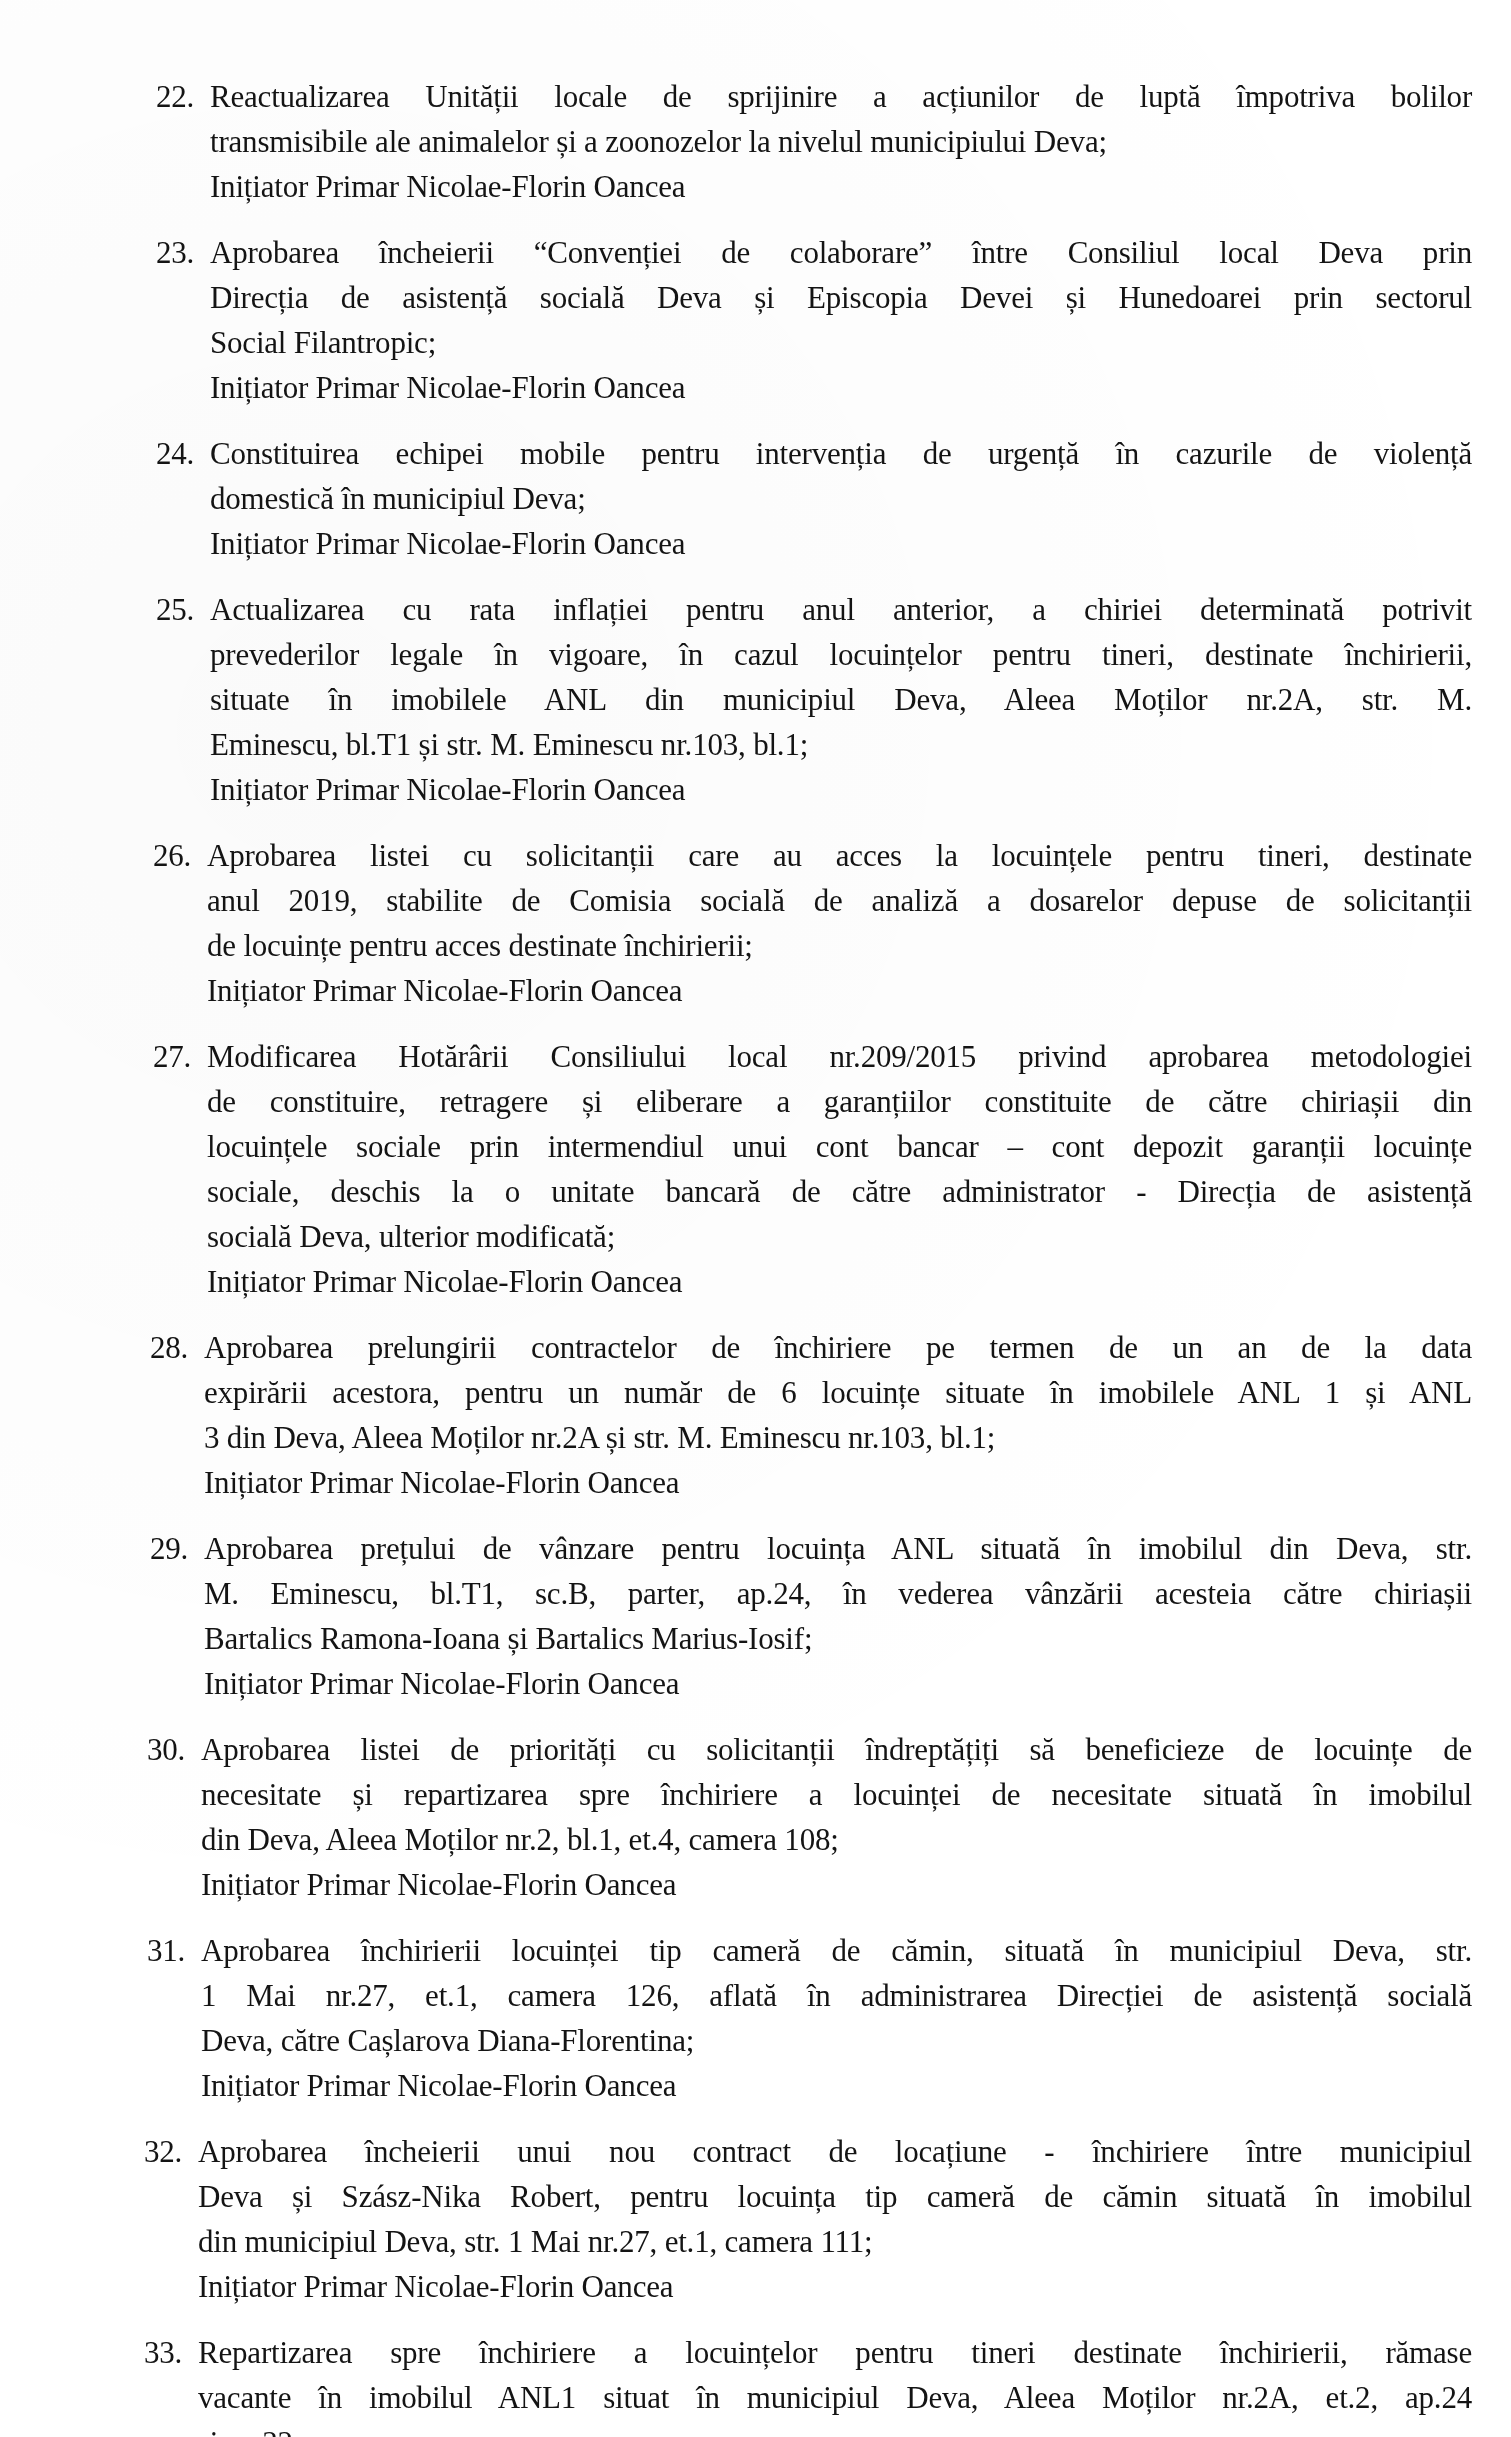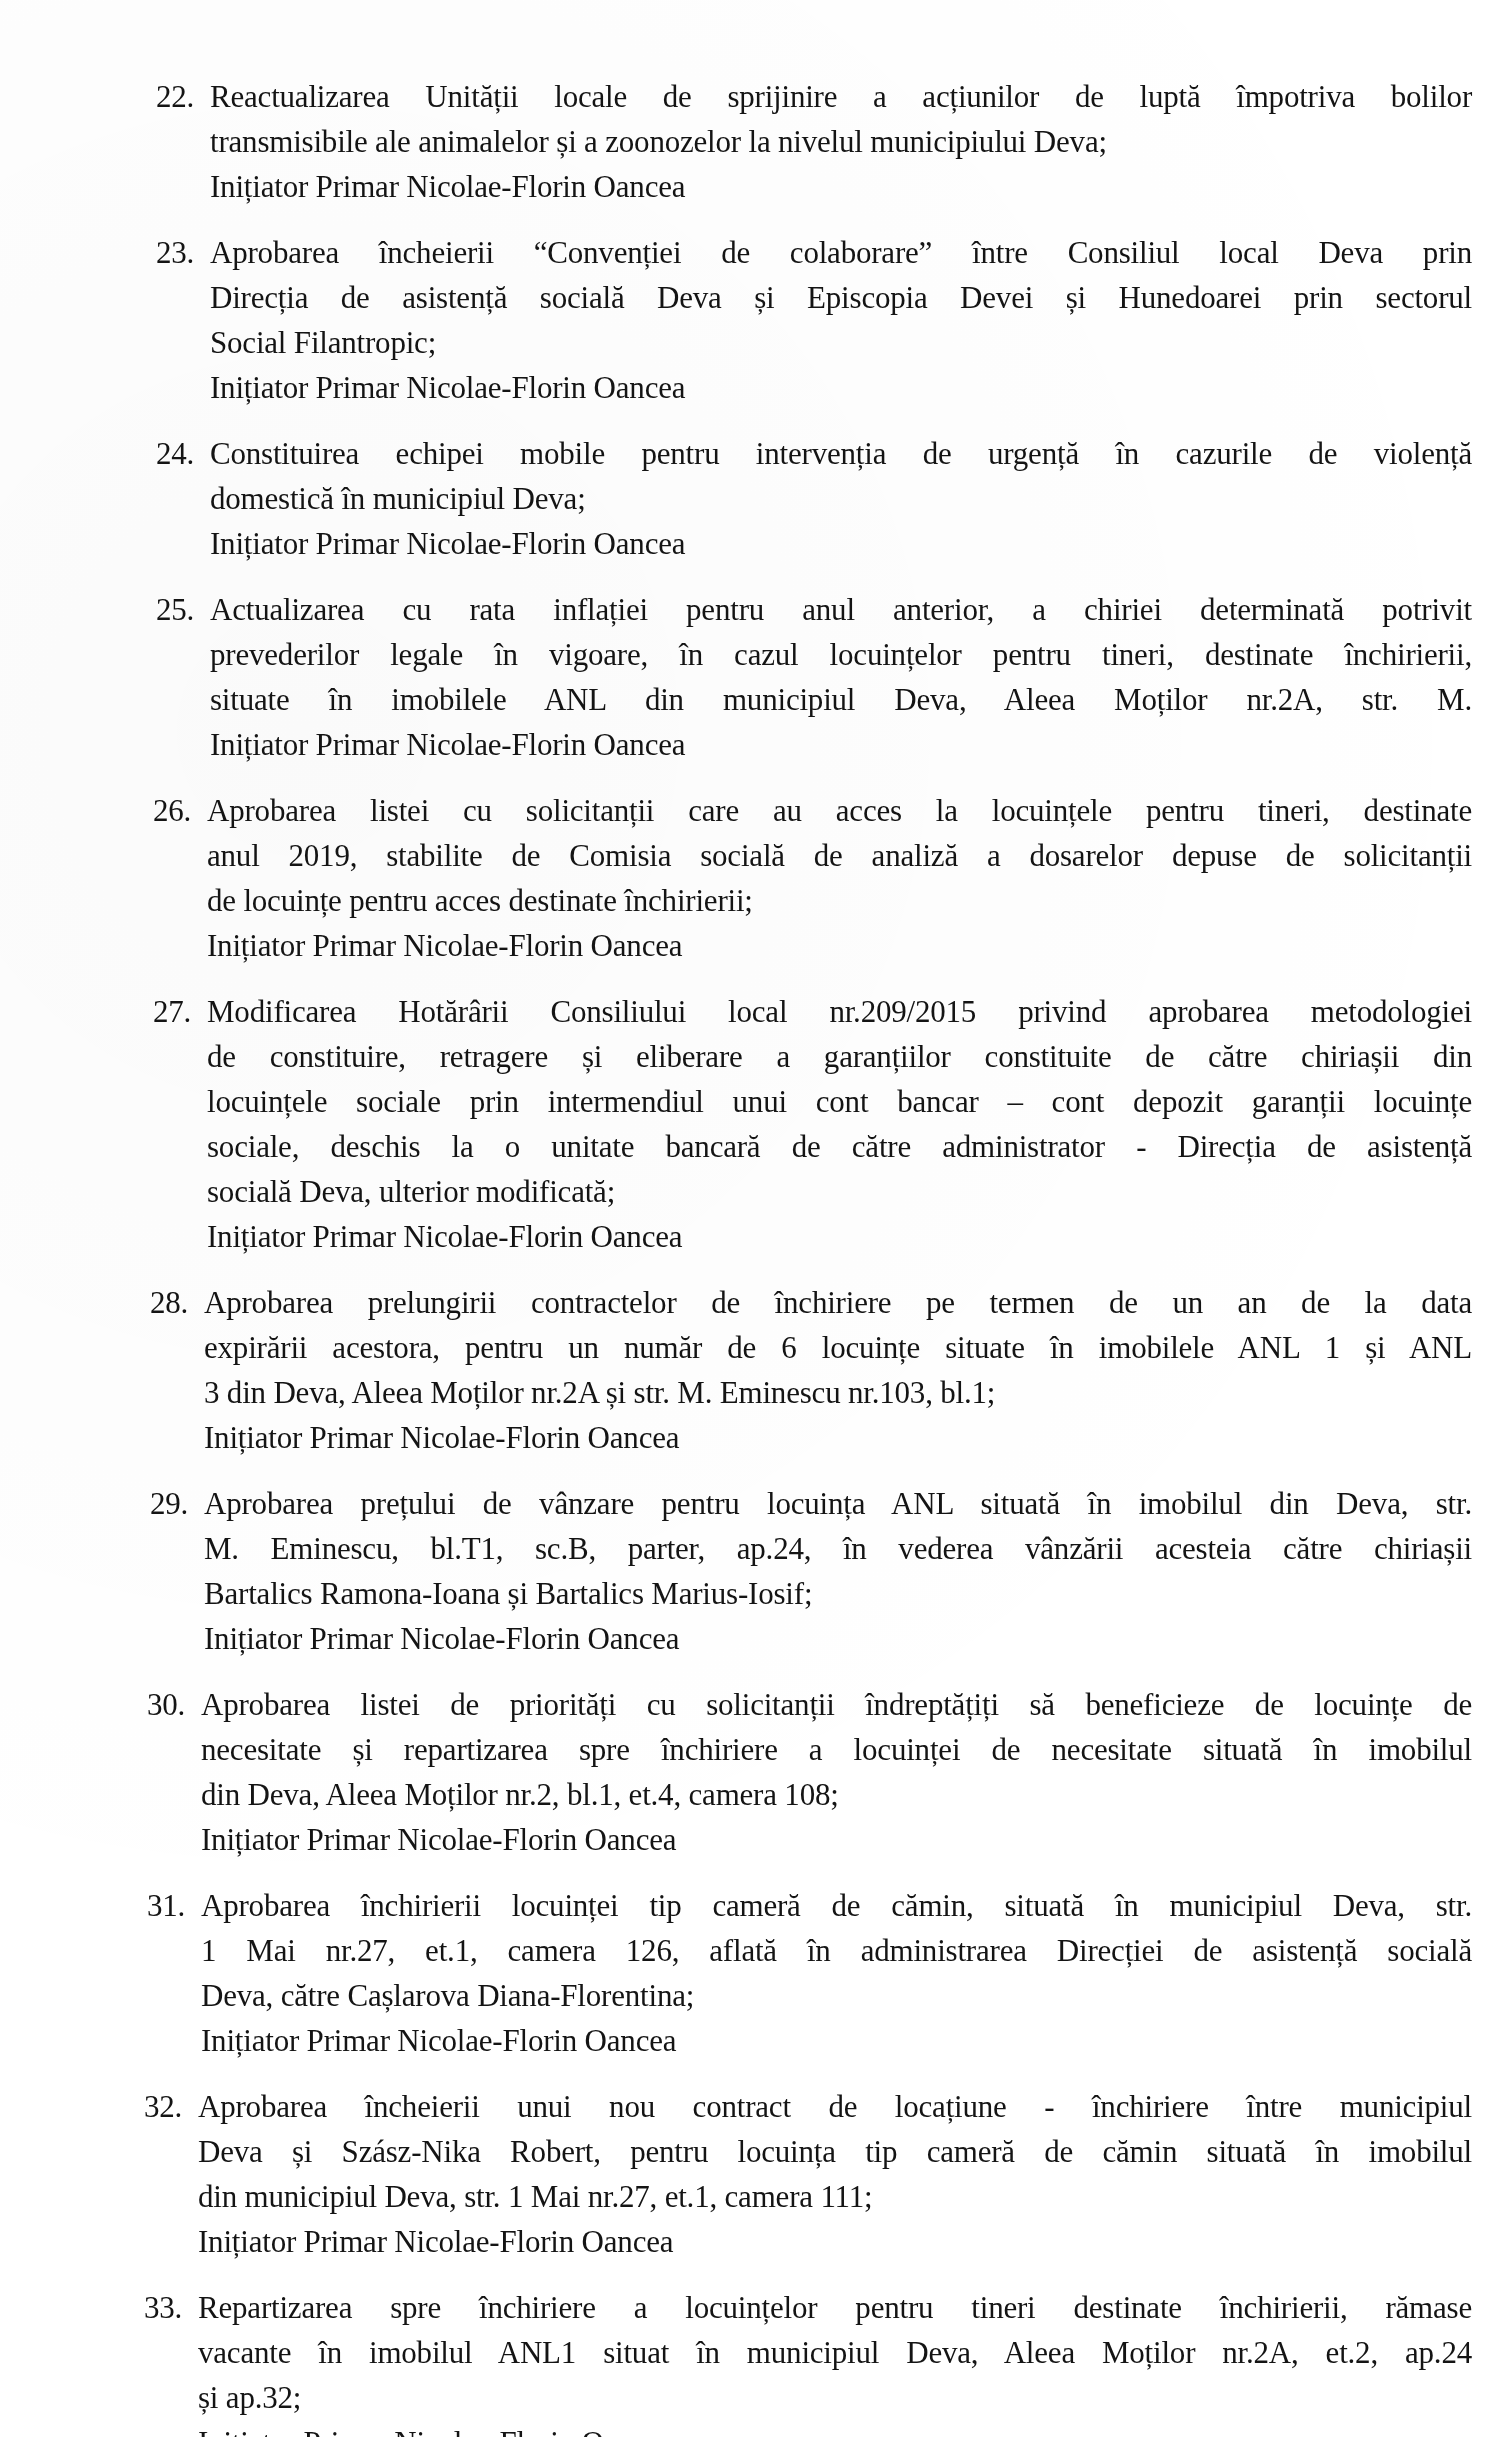--- a/index.html
+++ b/index.html
@@ -105,20 +105,21 @@
         <span class="initiator">Inițiator Primar Nicolae-Florin Oancea</span>
       </span>
     </li>
 
     <li class="item">
       <span class="num">25.</span>
       <span class="body">
         <span class="line justify">Actualizarea cu rata inflației pentru anul anterior, a chiriei determinată potrivit</span>
         <span class="line justify">prevederilor legale în vigoare, în cazul locuințelor pentru tineri, destinate închirierii,</span>
         <span class="line justify">situate în imobilele ANL din municipiul Deva, Aleea Moților nr.2A, str. M.</span>
+        <span class="line">Eminescu, bl.T1 și str. M. Eminescu nr.103, bl.1;</span>
         <span class="initiator">Inițiator Primar Nicolae-Florin Oancea</span>
       </span>
     </li>
 
     <li class="item">
       <span class="num">26.</span>
       <span class="body">
         <span class="line justify">Aprobarea listei cu solicitanții care au acces la locuințele pentru tineri, destinate</span>
         <span class="line justify">anul 2019, stabilite de Comisia socială de analiză a dosarelor depuse de solicitanții</span>
         <span class="line">de locuințe pentru acces destinate închirierii;</span>

